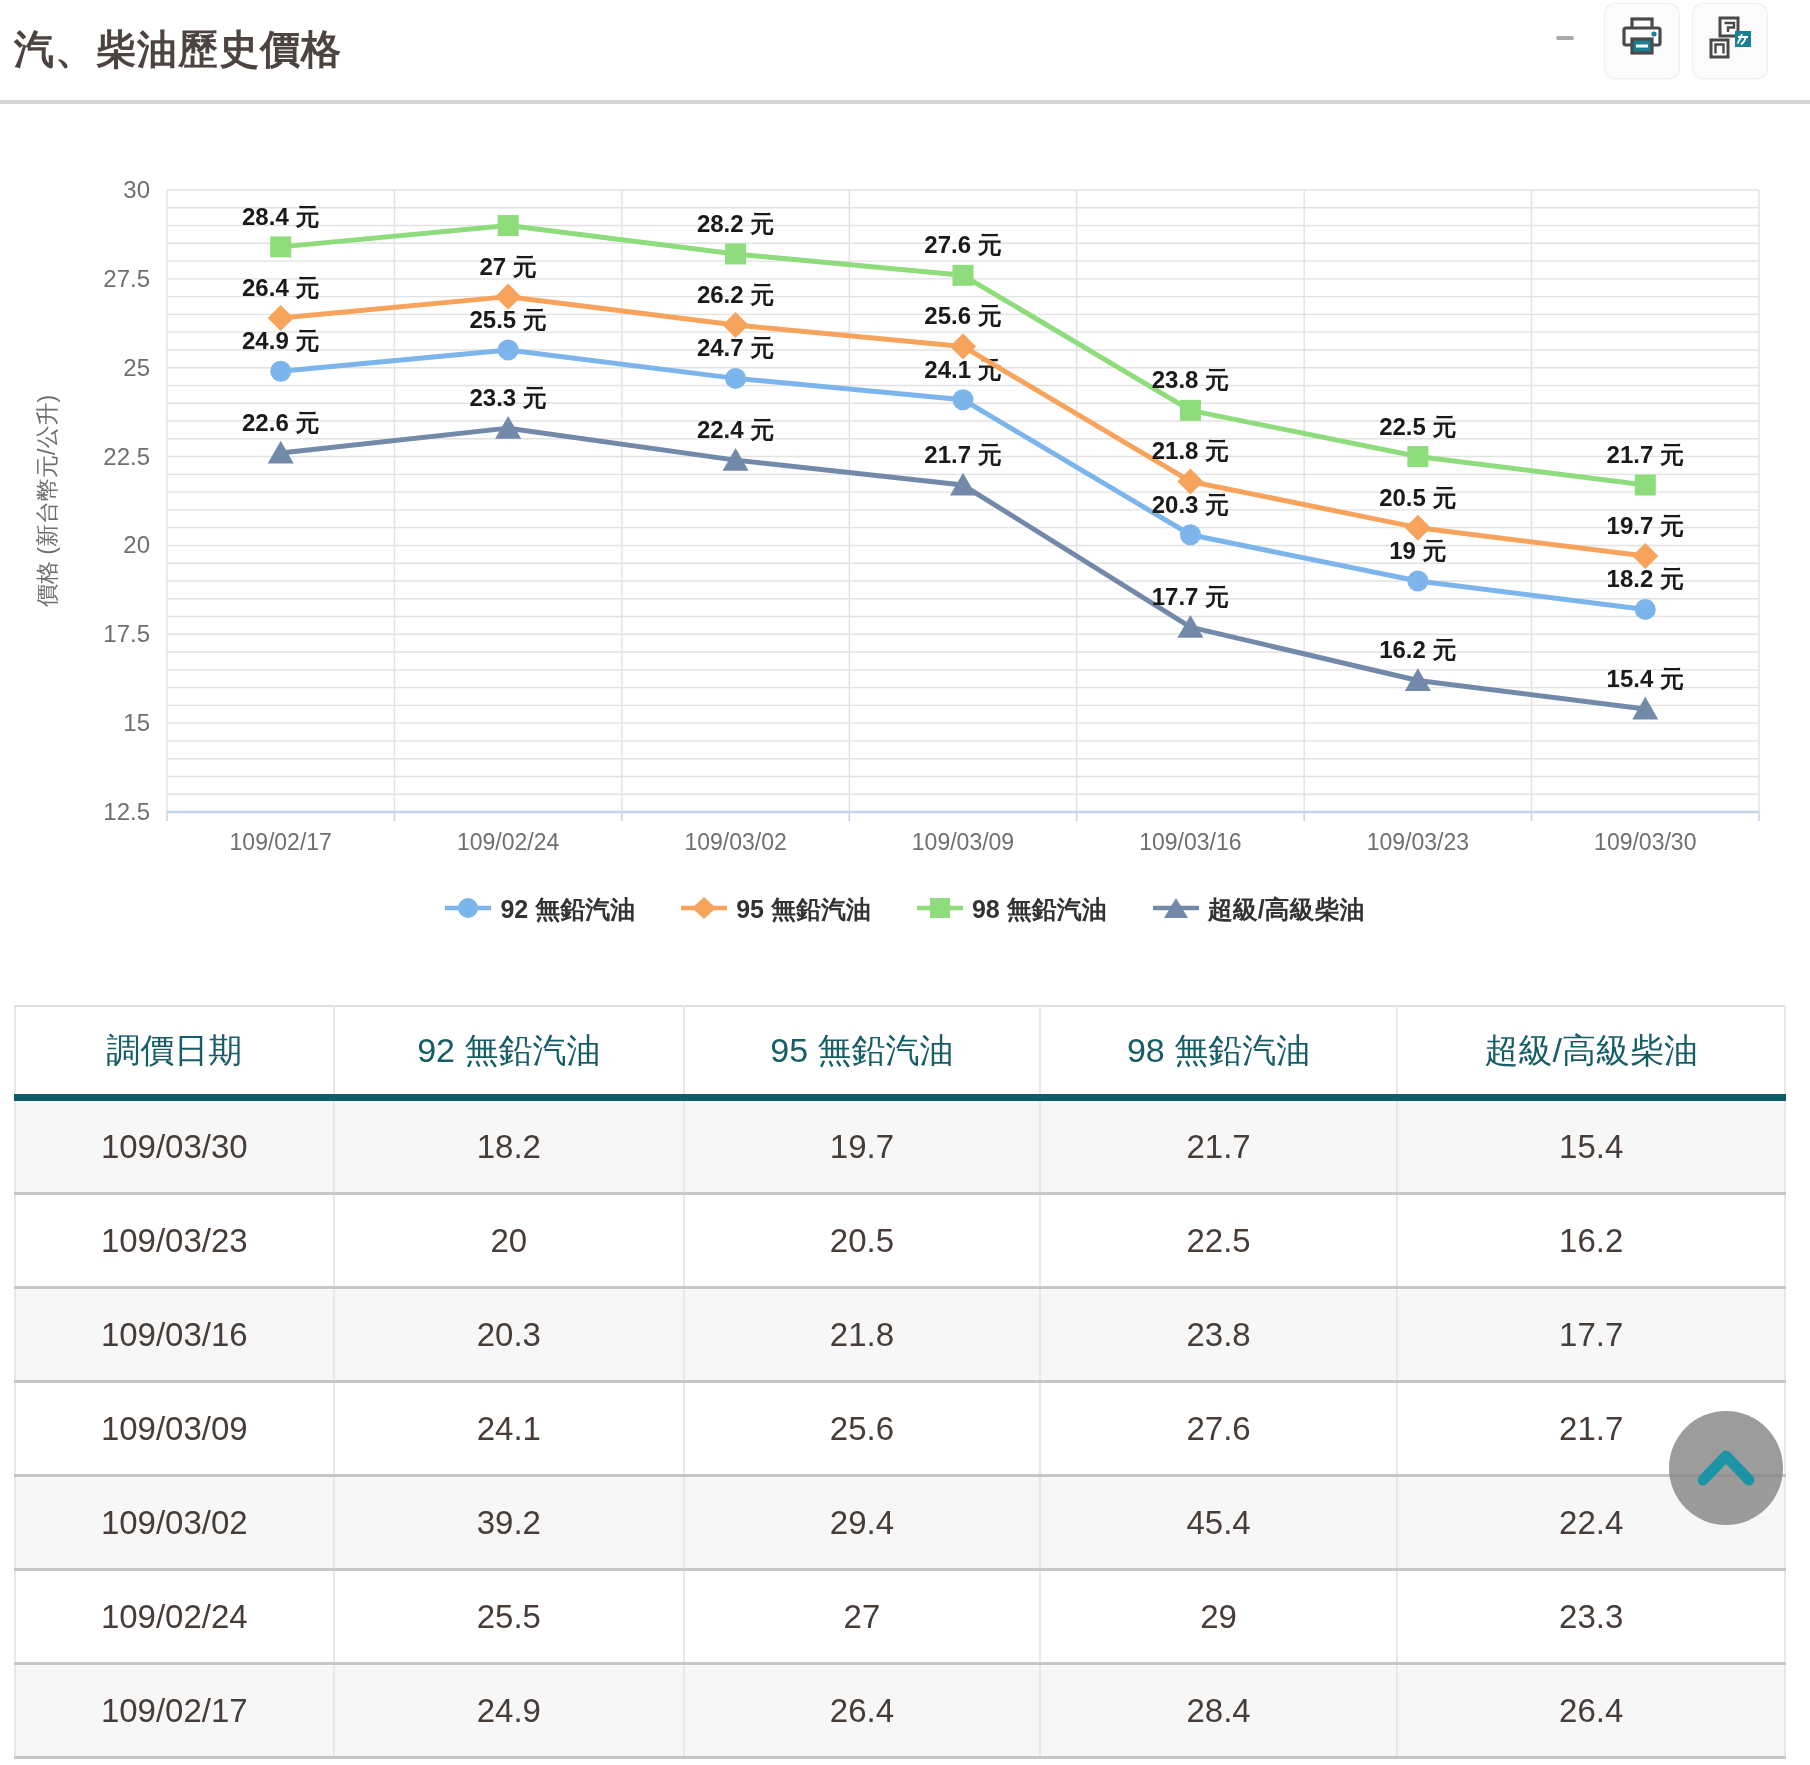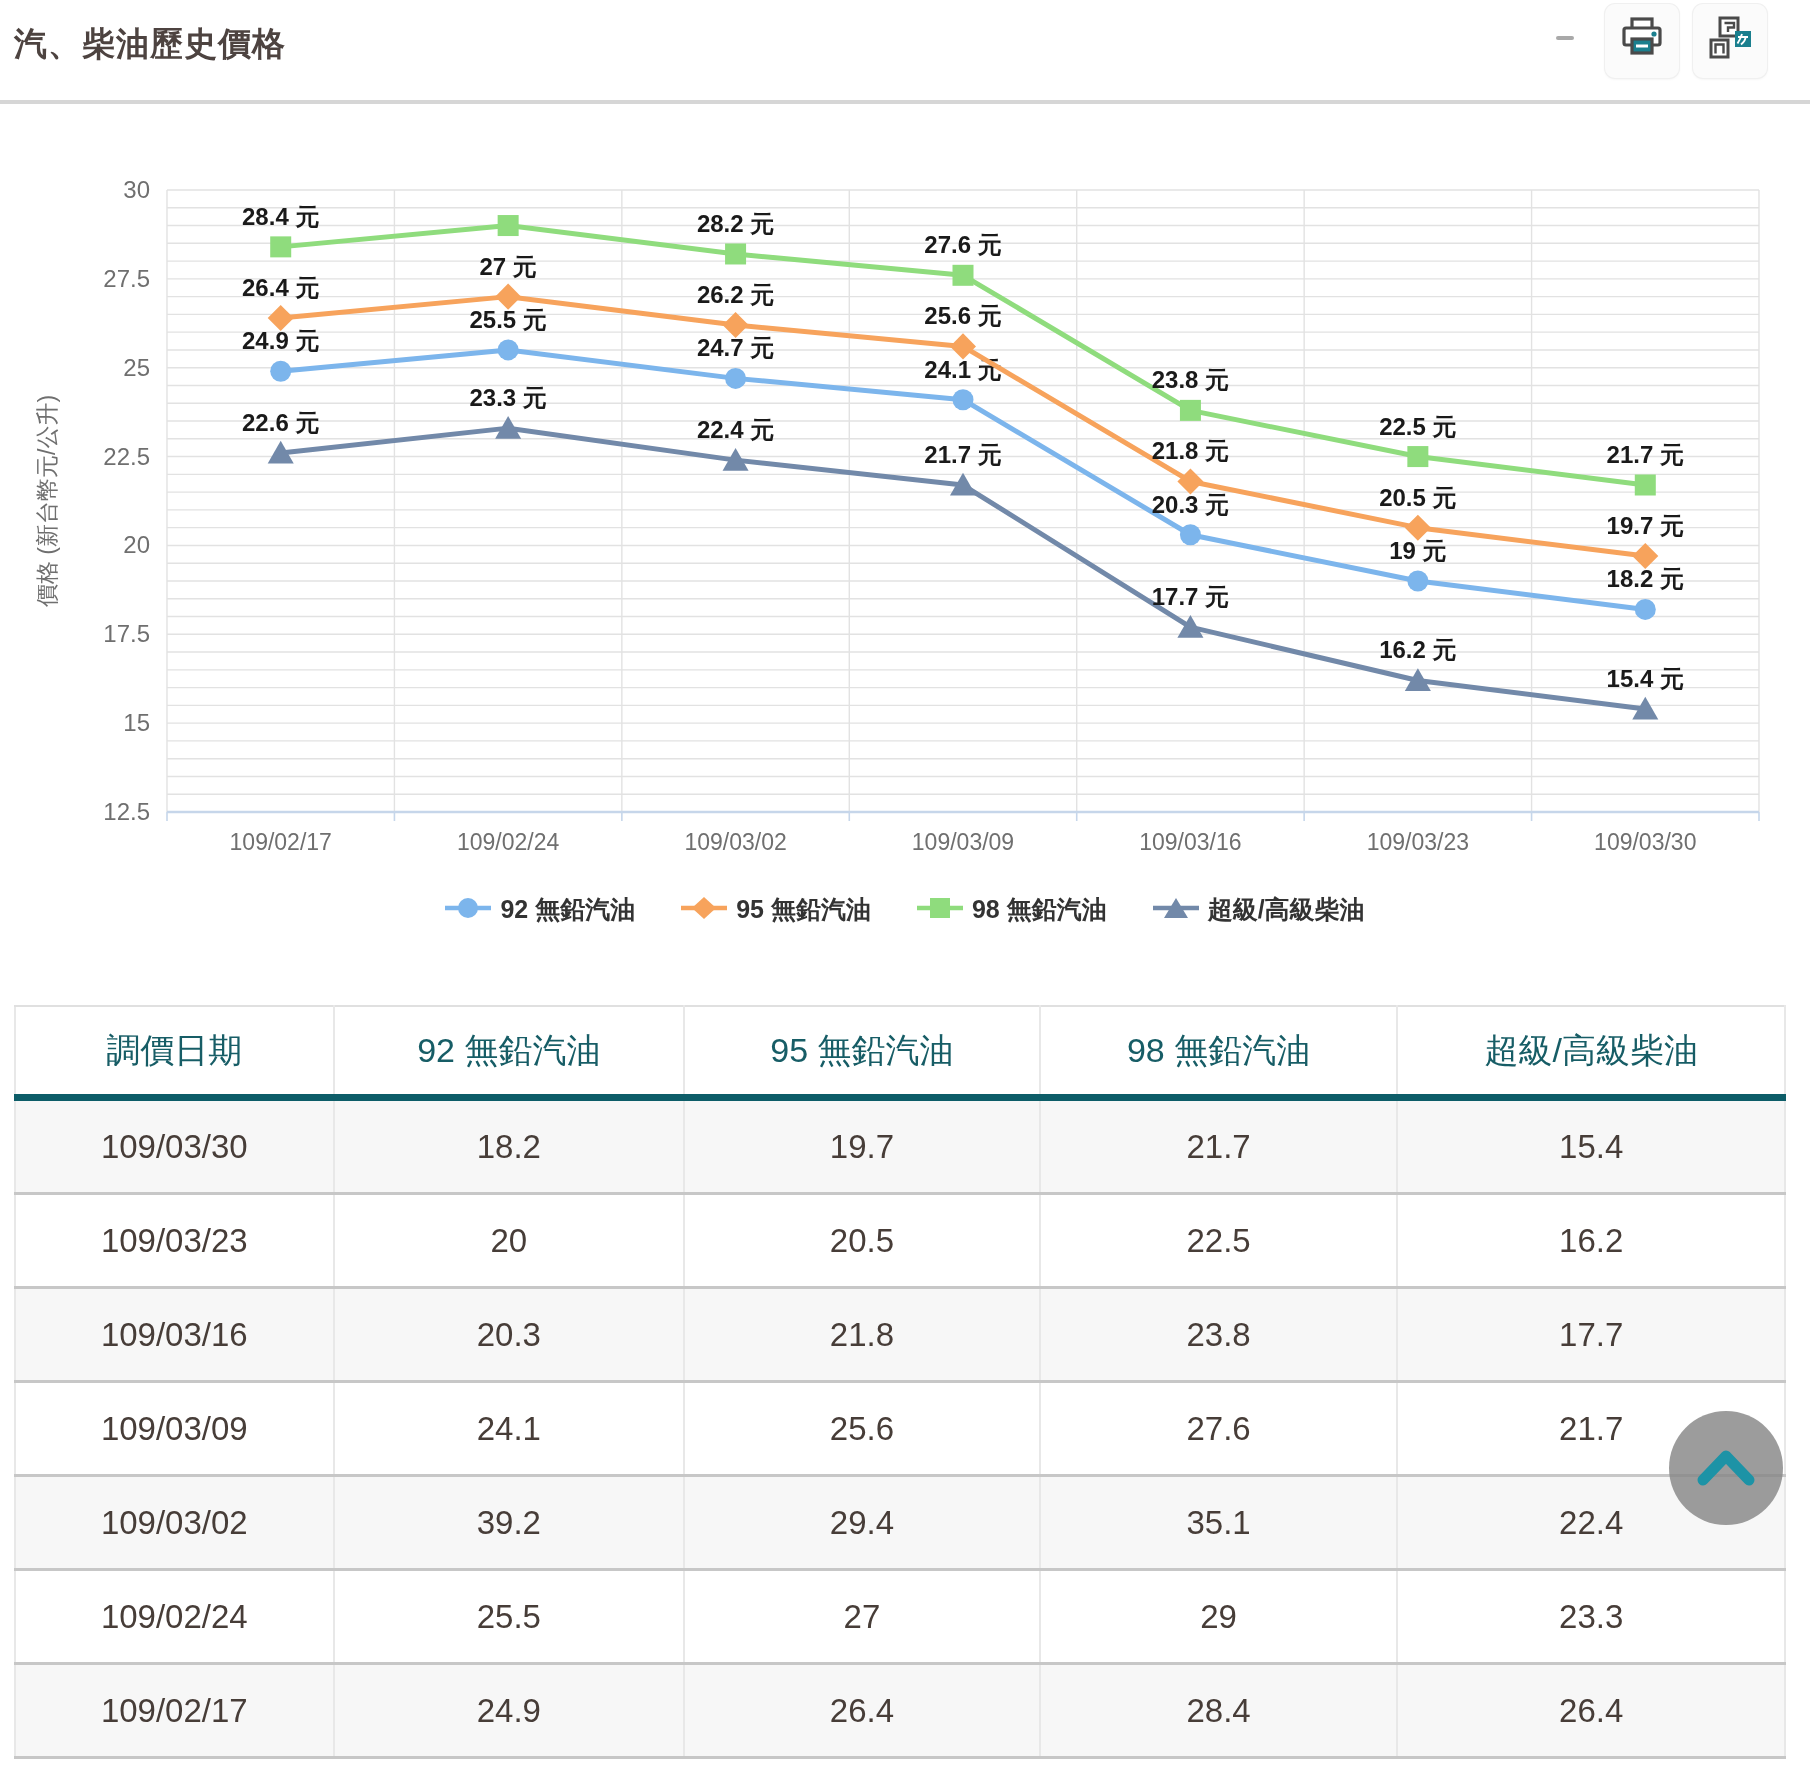--- a/index.html
+++ b/index.html
@@ -1,20 +1,20 @@
 <!DOCTYPE html>
 <html><head>
 <meta charset="utf-8">
 <style>
   html,body{margin:0;padding:0;background:#fff;}
   body{width:1810px;height:1765px;position:relative;overflow:hidden;
        font-family:"Liberation Sans","DejaVu Sans",sans-serif;}
 
   
-  .page-title{position:absolute;left:14px;top:22px;font-size:33px;font-weight:bold;
+  .page-title{position:absolute;left:14px;top:22px;font-size:40px;font-weight:bold;
               color:#4d4340;letter-spacing:1px;}
   .title-divider{position:absolute;left:0;top:100px;width:1810px;height:4px;background:#d6d6d6;}
   .toolbar-dash{position:absolute;left:1556px;top:36px;width:18px;height:4px;background:#a9a9a9;border-radius:2px;}
   .tool-btn{position:absolute;top:4px;width:74px;height:74px;border-radius:10px;background:#fbfbfb;
             box-shadow:0 0 0 1px #f0f0f0,0 1px 3px rgba(0,0,0,.08);display:flex;align-items:center;justify-content:center;cursor:pointer;}
   #print-btn{left:1605px;} #phonetic-btn{left:1693px;}
 
   
   #chart-wrap{position:absolute;left:0;top:150px;width:1644px;height:730px;}
   
@@ -280,21 +280,21 @@
         <td>109/03/09</td>
         <td>24.1</td>
         <td>25.6</td>
         <td>27.6</td>
         <td>21.7</td>
       </tr>
       <tr class="odd">
         <td>109/03/02</td>
         <td>39.2</td>
         <td>29.4</td>
-        <td>35.1</td>
+        <td>45.4</td>
         <td>22.4</td>
       </tr>
       <tr class="even">
         <td>109/02/24</td>
         <td>25.5</td>
         <td>27</td>
         <td>29</td>
         <td>23.3</td>
       </tr>
       <tr class="odd">

